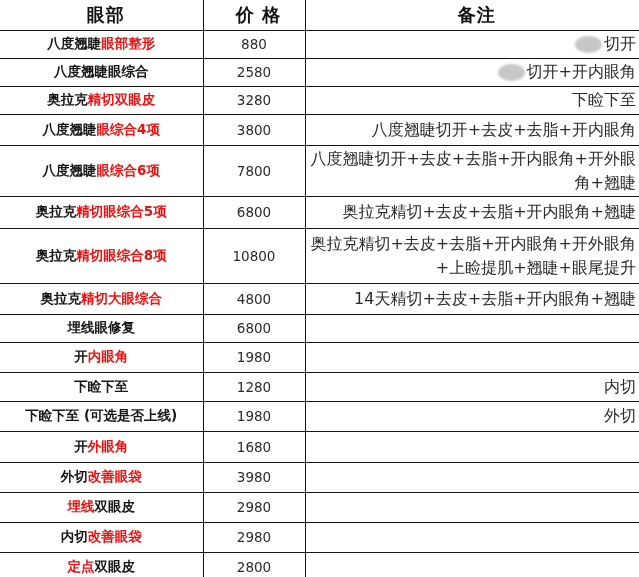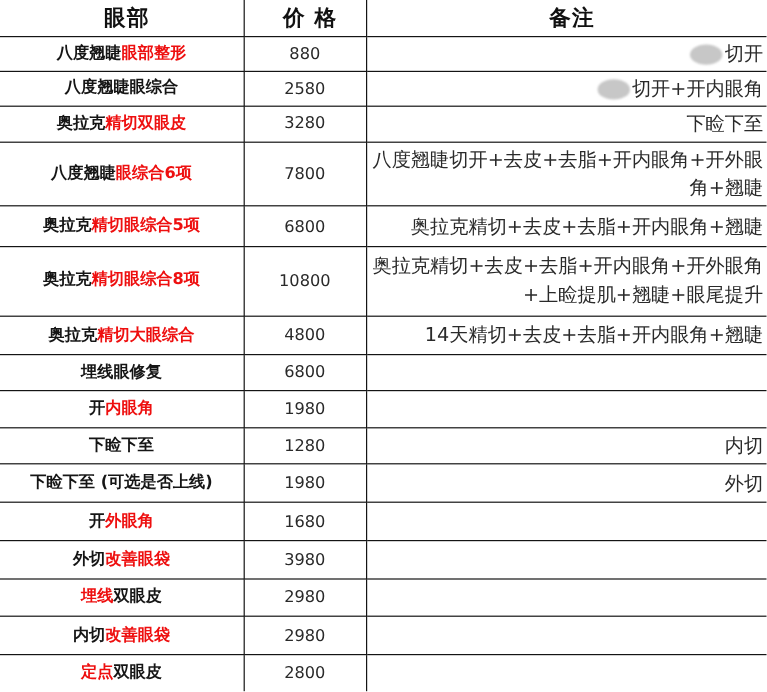--- a/index.html
+++ b/index.html
@@ -106,20 +106,25 @@
         <tr style="height: 28px;">
           <td class="c-name"><span>八度翘睫眼综合</span></td>
           <td class="c-price">2580</td>
           <td class="c-remark"><span class="blob"></span><span>切开+开内眼角</span></td>
         </tr>
         <tr style="height: 28px;">
           <td class="c-name"><span>奥拉克</span><span class="red">精切双眼皮</span></td>
           <td class="c-price">3280</td>
           <td class="c-remark"><span>下睑下至</span></td>
         </tr>
+        <tr style="height: 31px;">
+          <td class="c-name"><span>八度翘睫</span><span class="red">眼综合4项</span></td>
+          <td class="c-price">3800</td>
+          <td class="c-remark"><span>八度翘睫切开+去皮+去脂+开内眼角</span></td>
+        </tr>
         <tr style="height: 46px;">
           <td class="c-name"><span>八度翘睫</span><span class="red">眼综合6项</span></td>
           <td class="c-price">7800</td>
           <td class="c-remark"><span>八度翘睫切开+去皮+去脂+开内眼角+开外眼角+翘睫</span></td>
         </tr>
         <tr style="height: 32px;">
           <td class="c-name"><span>奥拉克</span><span class="red">精切眼综合5项</span></td>
           <td class="c-price">6800</td>
           <td class="c-remark"><span>奥拉克精切+去皮+去脂+开内眼角+翘睫</span></td>
         </tr>

